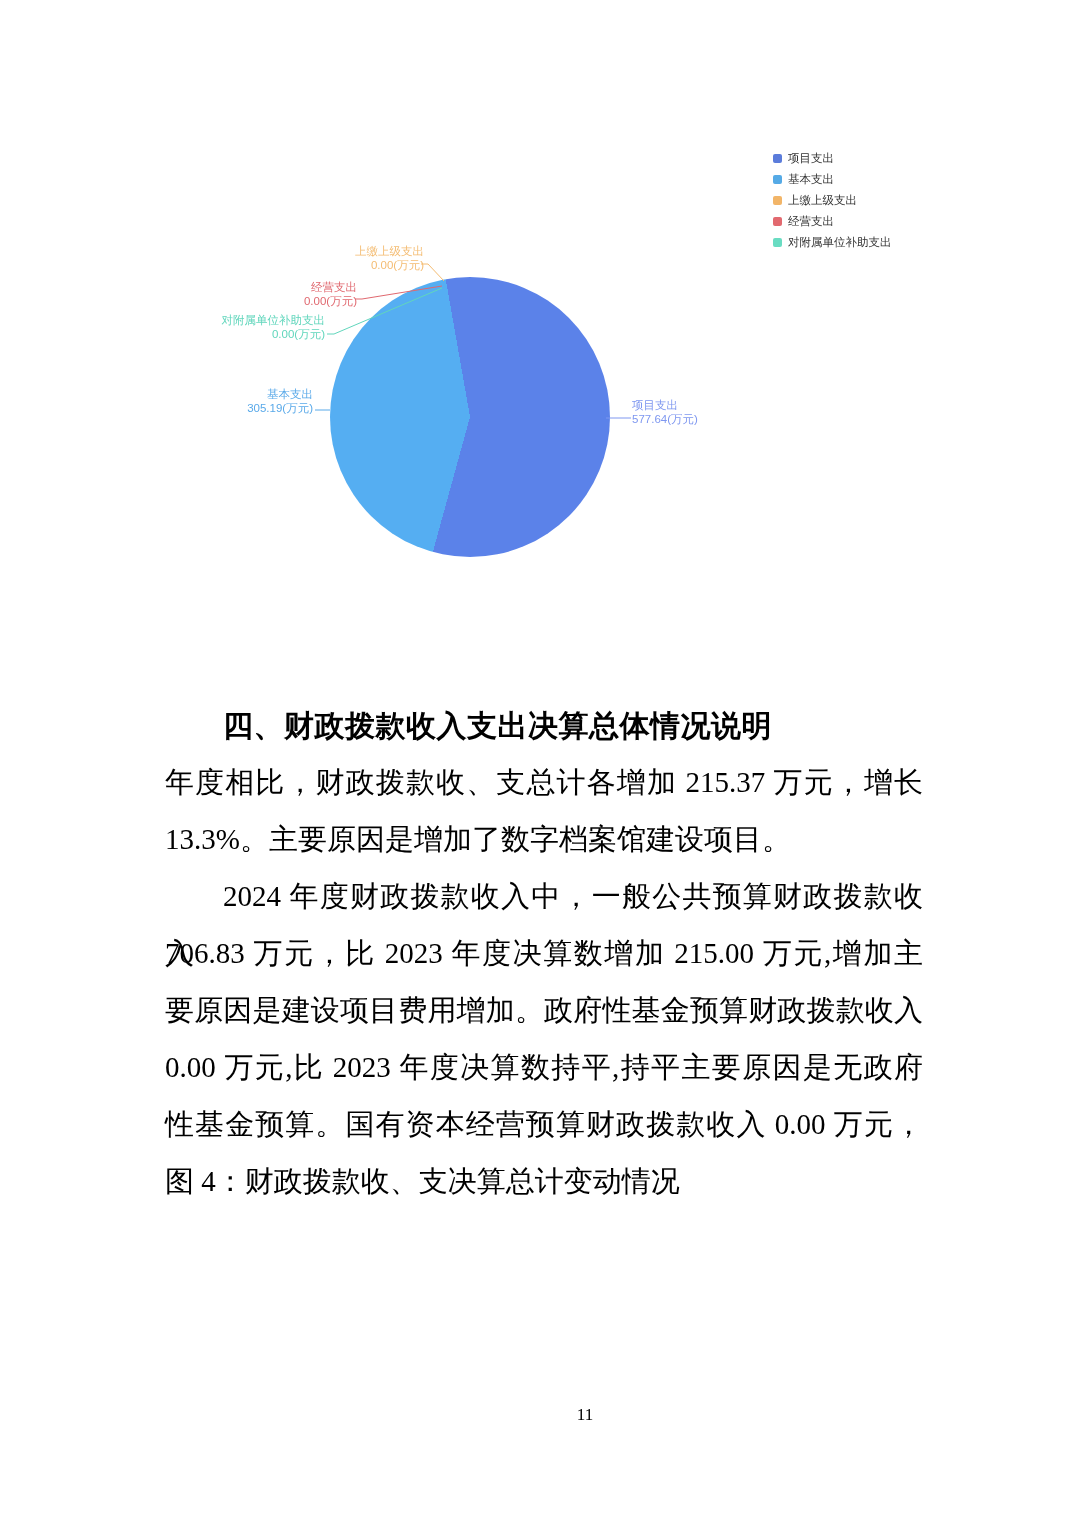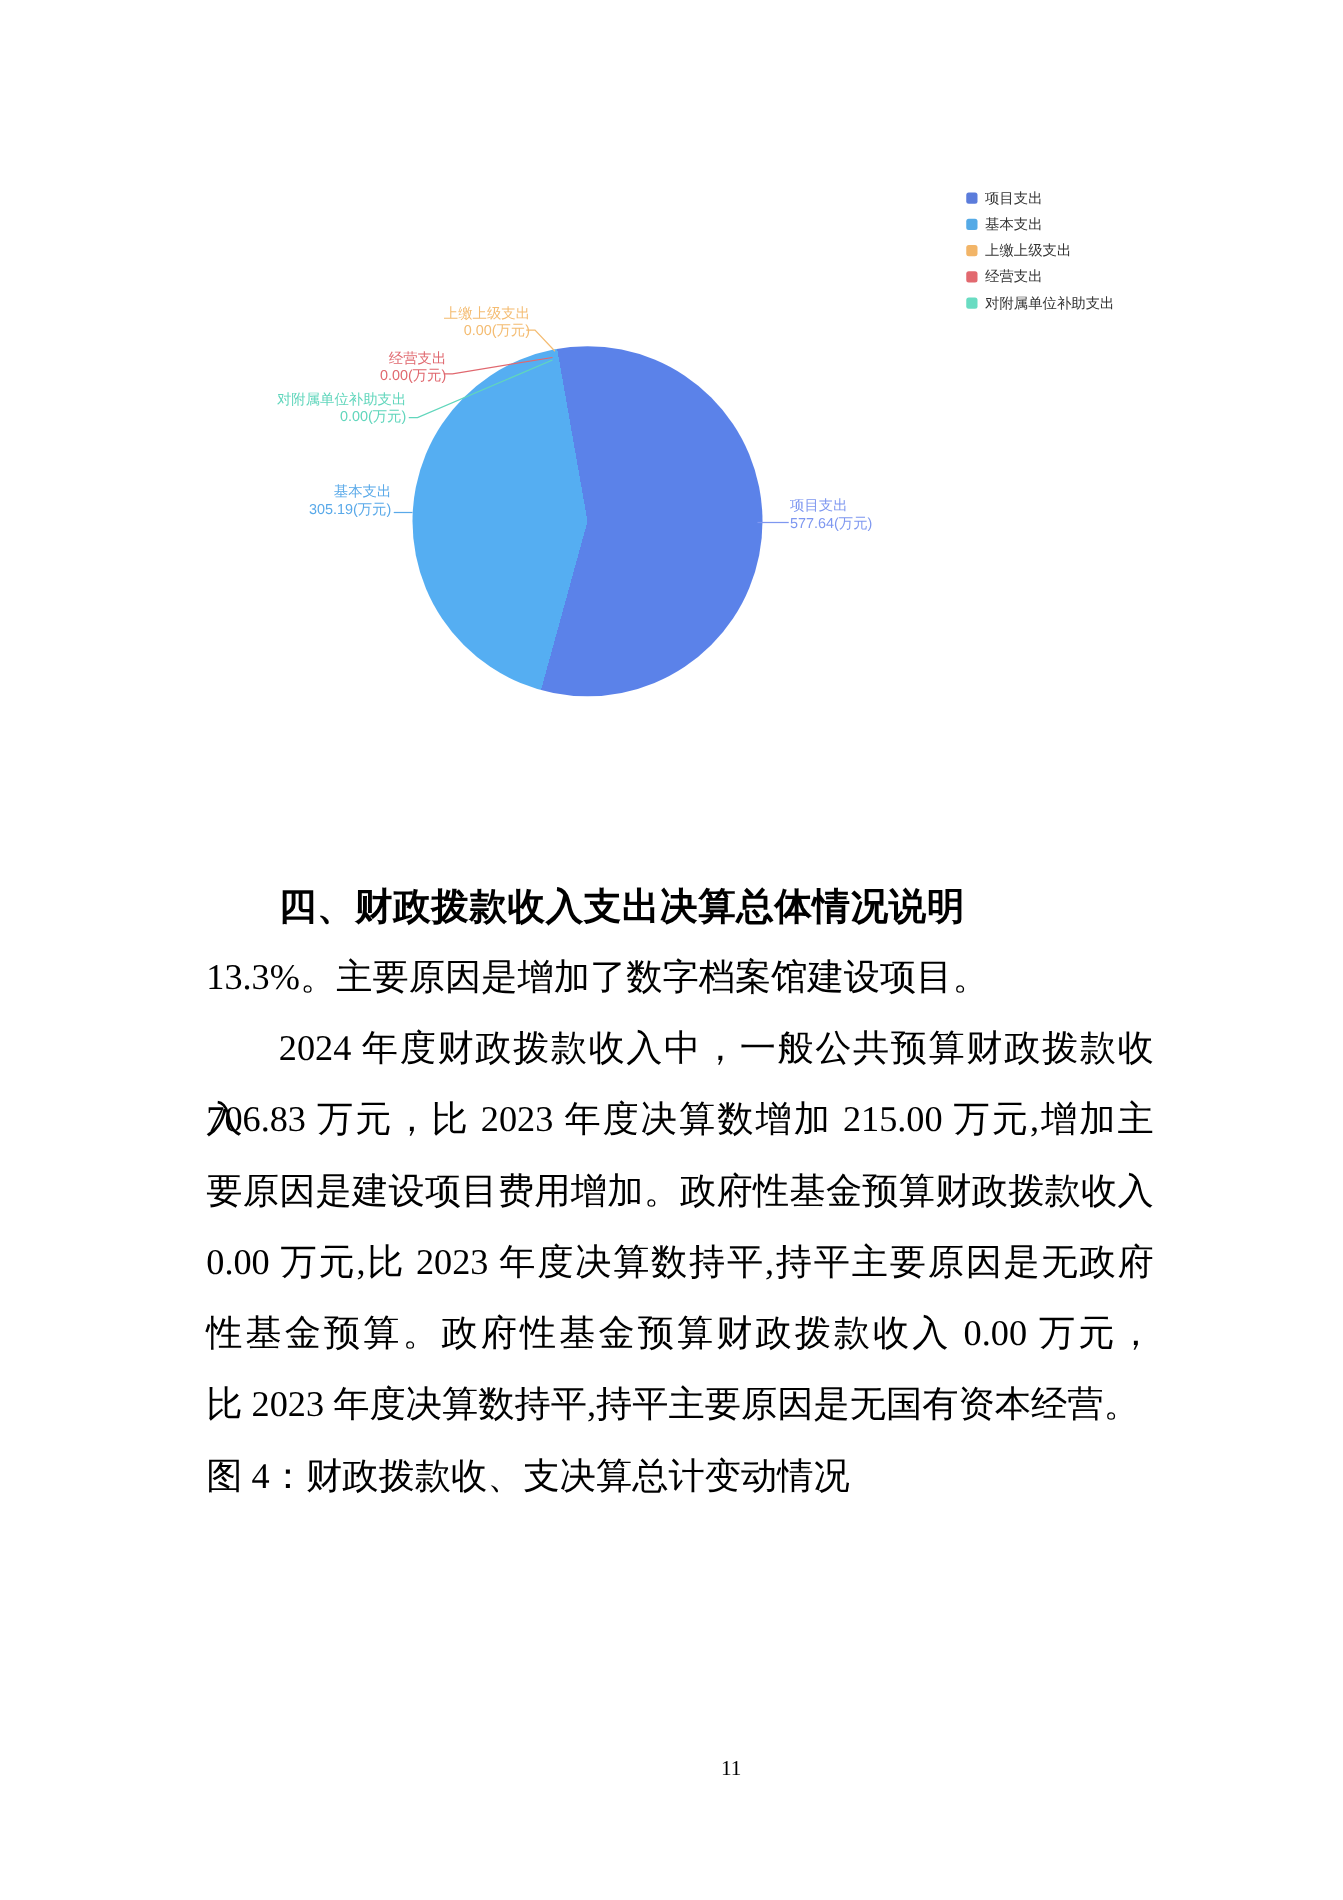--- a/index.html
+++ b/index.html
@@ -107,26 +107,26 @@
       <div class="legend-item">
         <span class="swatch" style="background: rgb(105, 220, 194);"></span>
         <span class="legend-label">对附属单位补助支出</span>
       </div>
     </div>
   </div>
 
   <div class="doc">
     <div class="row heading-row">四、财政拨款收入支出决算总体情况说明</div>
 
+    <div class="row just">年度相比，财政拨款收、支总计各增加 215.37 万元，增长</div>
     <div class="row">13.3%。主要原因是增加了数字档案馆建设项目。</div>
 
     <div class="row indent just">2024 年度财政拨款收入中，一般公共预算财政拨款收入</div>
     <div class="row just">706.83 万元，比 2023 年度决算数增加 215.00 万元,增加主</div>
     <div class="row just">要原因是建设项目费用增加。政府性基金预算财政拨款收入</div>
     <div class="row just">0.00 万元,比 2023 年度决算数持平,持平主要原因是无政府</div>
-    <div class="row just">性基金预算。政府性基金预算财政拨款收入 0.00 万元，</div>
-    <div class="row">比 2023 年度决算数持平,持平主要原因是无国有资本经营。</div>
+    <div class="row just">性基金预算。国有资本经营预算财政拨款收入 0.00 万元，</div>
 
     <div class="row caption-row">图 4：财政拨款收、支决算总计变动情况</div>
   </div>
 
   <div class="pageno">11</div>
 </div>
 
 </body></html>

